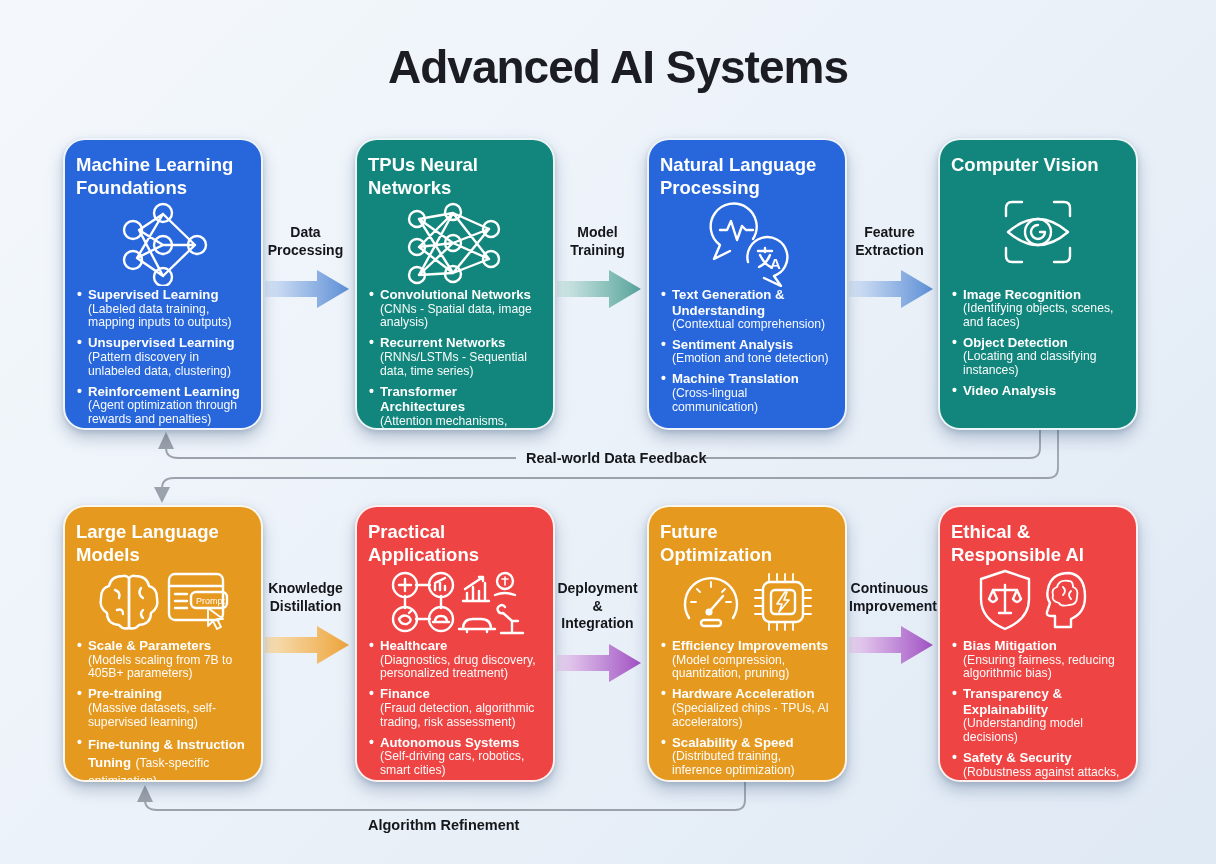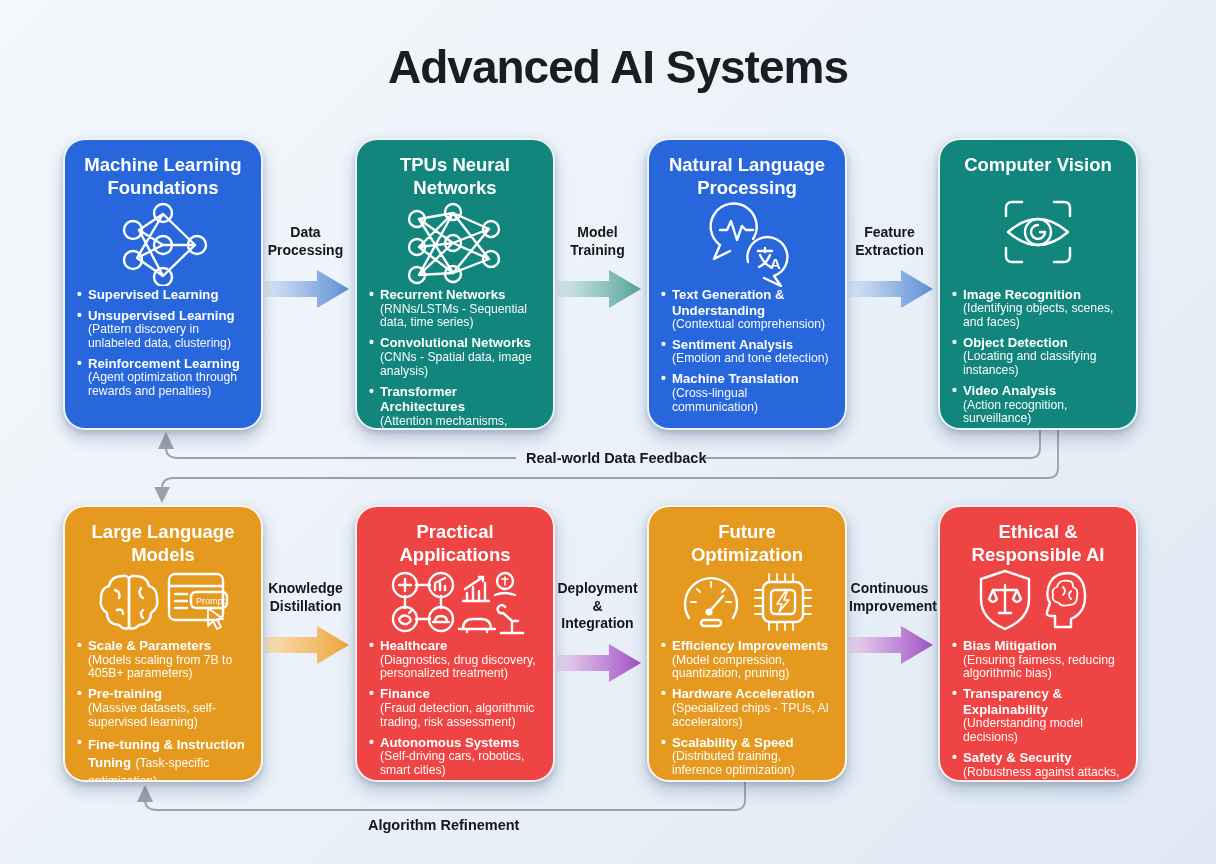--- a/index.html
+++ b/index.html
@@ -22,21 +22,21 @@
     border:2.5px solid rgba(255,255,255,0.92);
     box-shadow:0 8px 16px rgba(40,70,110,.28), 0 2px 5px rgba(40,70,110,.18);
     color:#fff; padding:10px 11px 8px; overflow:hidden; z-index:2;
   }
   .row1 { top:138px; height:292px; }
   .row2 { top:505px; height:277px; }
   .c-blue   { background:#2766db; }
   .c-teal   { background:#12867c; }
   .c-orange { background:#e5991f; }
   .c-purple { background:#ef4444; }
-  .card h2 { font-size:18.5px; line-height:1.22; text-align:center; font-weight:bold; margin-top:4px; }
+  .card h2 { font-size:18.5px; line-height:1.22; font-weight:bold; margin-top:4px; }
   .icon-wrap { display:flex; justify-content:center; align-items:center; height:88px; }
   .row2 .icon-wrap { height:72px; }
   .card svg.ic { stroke:#fff; fill:none; stroke-width:2.4; stroke-linecap:round; stroke-linejoin:round; }
   .card ul { list-style:none; }
   .card li { position:relative; padding-left:12px; margin-bottom:5px; }
   .card li::before { content:"\2022"; position:absolute; left:1px; top:-1px; font-size:14px; font-weight:bold; }
   .b-head { display:block; font-weight:bold; font-size:13.2px; line-height:1.17; }
   .b-desc { display:block; font-size:12.2px; line-height:1.14; font-weight:400; opacity:.97; }
   .li-inline .b-head, .li-inline .b-desc { display:inline; }
   .flow { position:absolute; width:81px; text-align:center; z-index:1; }
@@ -97,20 +97,21 @@
         <circle cx="22" cy="60" r="9"></circle>
       <circle cx="52" cy="13" r="9"></circle>
         <circle cx="52" cy="45" r="9"></circle>
         <circle cx="52" cy="77" r="9"></circle>
       <circle cx="86" cy="45" r="9"></circle>
     </svg>
   </div>
   <ul>
     <li>
       <span class="b-head">Supervised Learning</span>
+      <span class="b-desc">(Labeled data training, mapping inputs to outputs)</span>
       </li>
     <li>
       <span class="b-head">Unsupervised Learning</span>
       <span class="b-desc">(Pattern discovery in unlabeled data, clustering)</span>
       </li>
     <li>
       <span class="b-head">Reinforcement Learning</span>
       <span class="b-desc">(Agent optimization through rewards and penalties)</span>
       </li>
   </ul>
@@ -126,26 +127,26 @@
         <circle cx="14" cy="76" r="8"></circle>
       <circle cx="50" cy="13" r="8"></circle>
         <circle cx="50" cy="44" r="8"></circle>
         <circle cx="50" cy="75" r="8"></circle>
       <circle cx="88" cy="30" r="8"></circle>
         <circle cx="88" cy="60" r="8"></circle>
     </svg>
   </div>
   <ul>
     <li>
+      <span class="b-head">Convolutional Networks</span>
+      <span class="b-desc">(CNNs - Spatial data, image analysis)</span>
+      </li>
+    <li>
       <span class="b-head">Recurrent Networks</span>
       <span class="b-desc">(RNNs/LSTMs - Sequential data, time series)</span>
-      </li>
-    <li>
-      <span class="b-head">Convolutional Networks</span>
-      <span class="b-desc">(CNNs - Spatial data, image analysis)</span>
       </li>
     <li>
       <span class="b-head">Transformer Architectures</span>
       <span class="b-desc">(Attention mechanisms, parallel processing)</span>
       </li>
   </ul>
 </div>
 
 <div class="card row1 c-blue" style="left:647px">
   <h2>Natural Language Processing</h2>
@@ -188,21 +189,20 @@
     <li>
       <span class="b-head">Image Recognition</span>
       <span class="b-desc">(Identifying objects, scenes, and faces)</span>
       </li>
     <li>
       <span class="b-head">Object Detection</span>
       <span class="b-desc">(Locating and classifying instances)</span>
       </li>
     <li>
       <span class="b-head">Video Analysis</span>
-      <span class="b-desc">(Action recognition, surveillance)</span>
       </li>
   </ul>
 </div>
 
 <div class="card row2 c-orange" style="left:63px">
   <h2>Large Language Models</h2>
   <div class="icon-wrap">
     <svg class="ic" width="140" height="68" viewBox="0 0 140 68" stroke-width="2.2">
       <path d="M30,8 Q18,8 16,18 Q8,20 8,30 Q6,40 14,45 Q14,56 26,57 Q30,62 36,60 L36,10 Q33,7 30,8 Z"></path>
       <path d="M42,8 Q54,8 56,18 Q64,20 64,30 Q66,40 58,45 Q58,56 46,57 Q42,62 36,60 L36,10 Q39,7 42,8 Z"></path>

